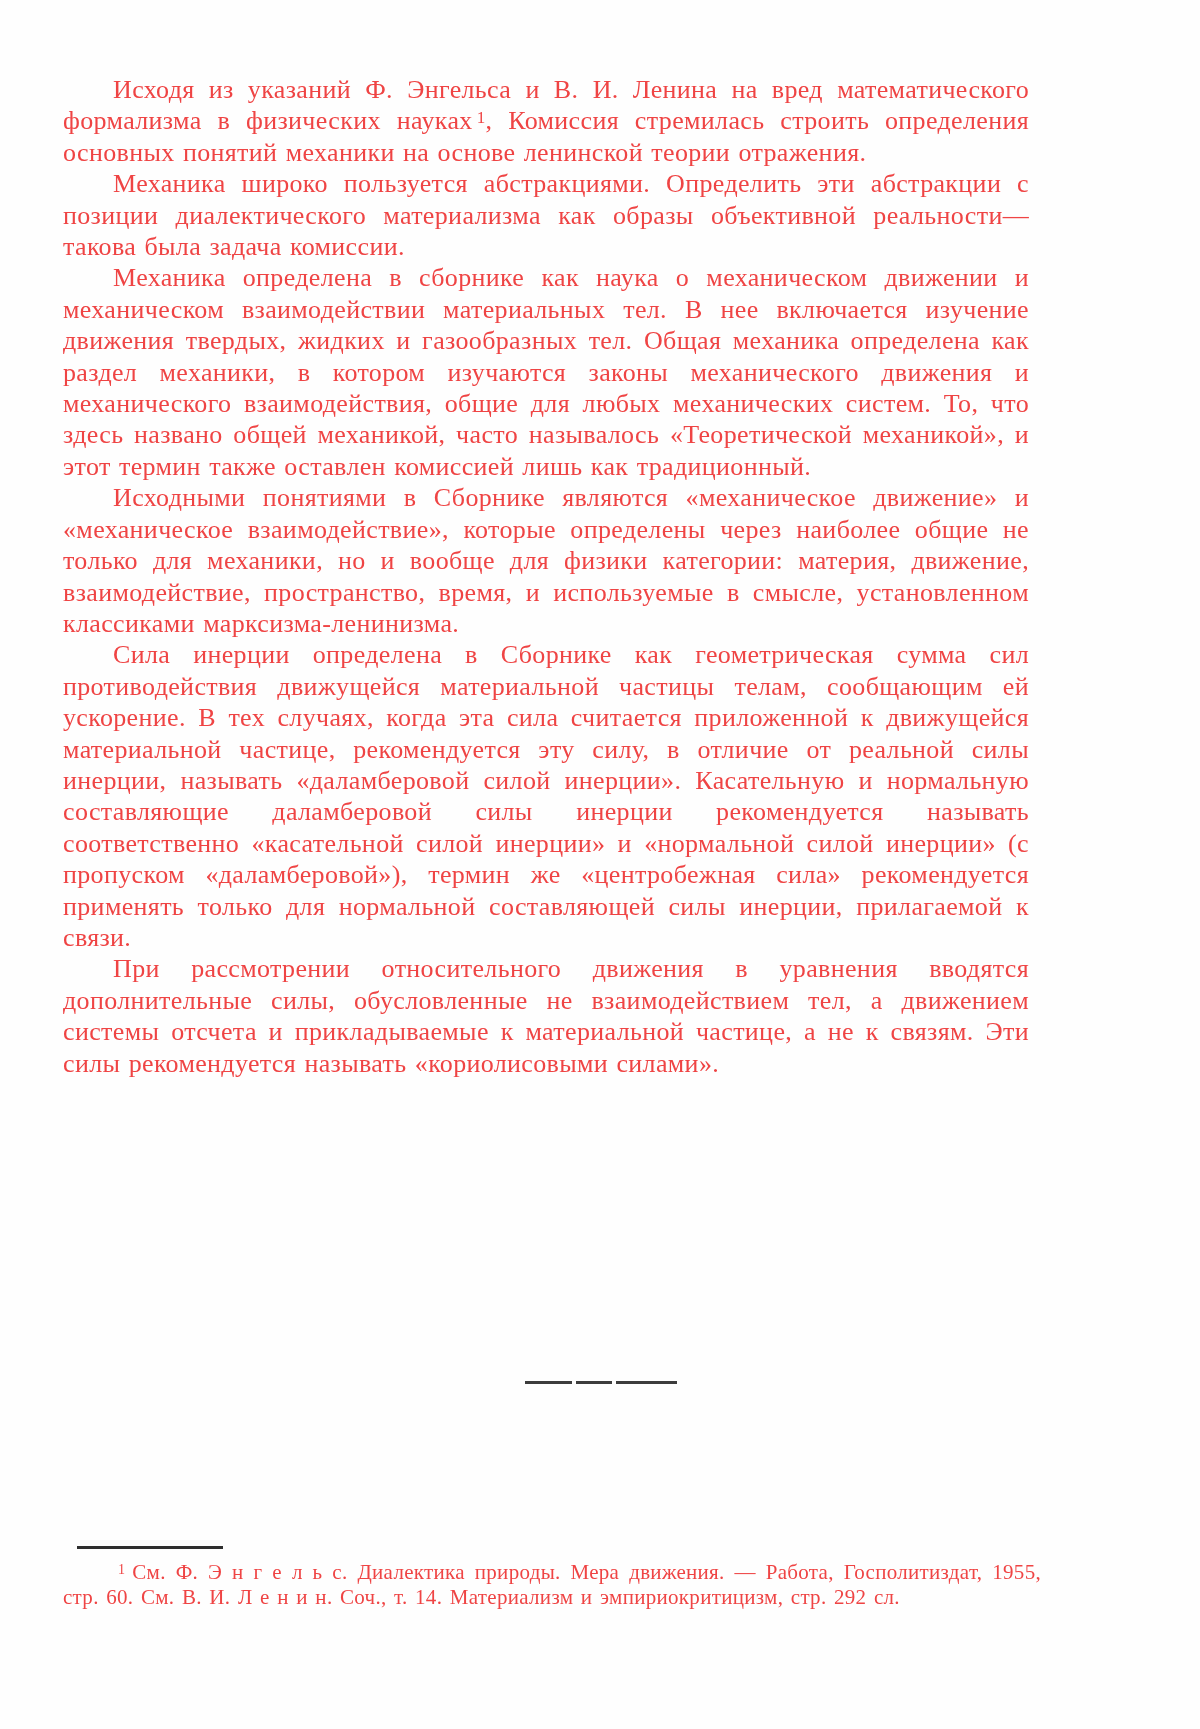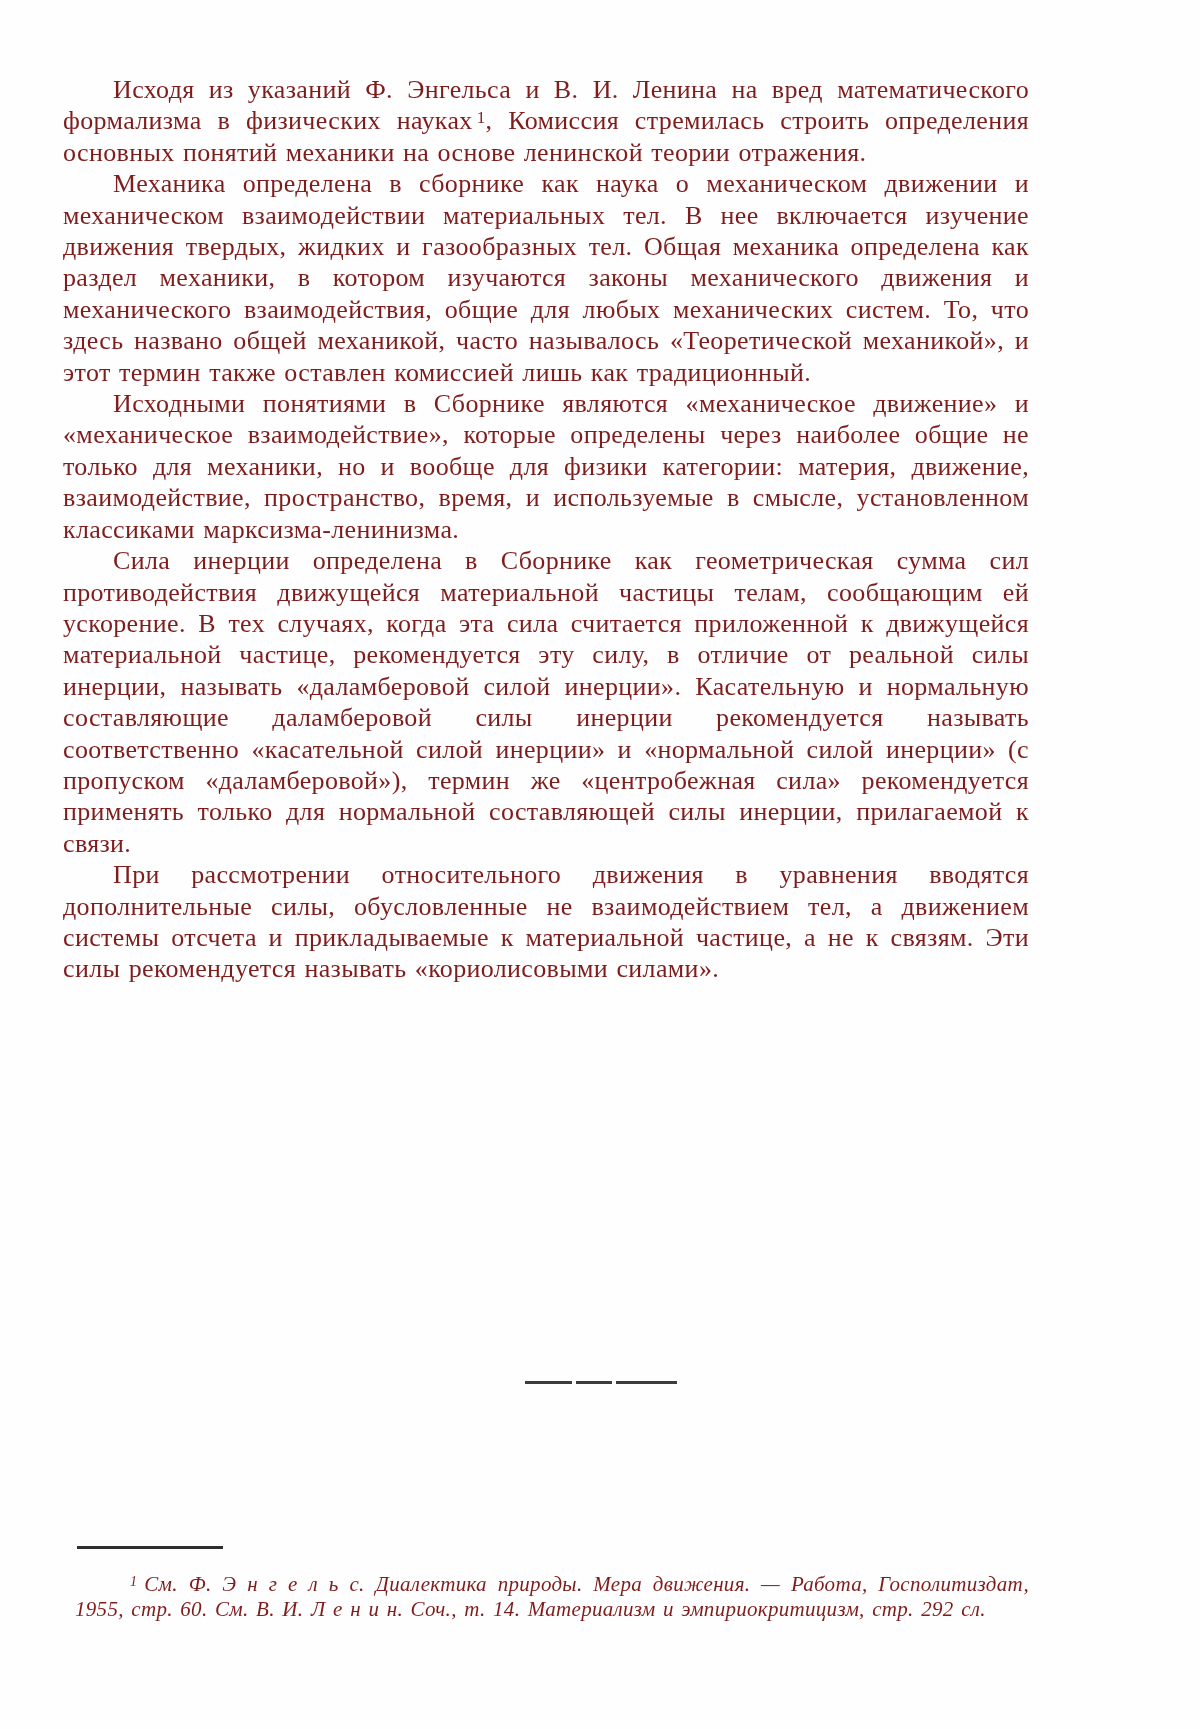--- a/index.html
+++ b/index.html
@@ -6,21 +6,21 @@
     margin: 0;
     padding: 0;
     background: #e8e8e8;
   }
   .page {
     position: relative;
     width: 1200px;
     height: 1729px;
     margin: 0 auto;
     background: #fefefe;
-    color: #7f1d1d;
+    color: #ef4444;
     font-family: "Liberation Serif", "DejaVu Serif", serif;
     overflow: hidden;
   }
   .body-text {
     position: absolute;
     left: 63px;
     top: 74px;
     width: 966px;
     font-size: 26px;
     line-height: 31.4px;
@@ -68,38 +68,38 @@
     left: 63px;
     top: 1560px;
     width: 978px;
     font-size: 21px;
     line-height: 24.6px;
     text-align: justify;
     letter-spacing: 0.3px;
     word-spacing: 2px;
   }
   .fn-para {
-    margin: 12px;
+    margin: 0;
     text-indent: 55px;
-    font-style: italic;
   }
   .fn-sup {
     font-size: 14px;
     line-height: 0;
     vertical-align: 5px;
     margin-right: 7px;
   }
 </style>
 </head>
 <body>
 
 <div class="page">
 
   <div class="body-text">
     <p class="para"><span>Исходя из указаний Ф. Энгельса и В. И. Ленина на вред математического формализма в физических науках</span><sup class="sup-ref">1</sup><span>, Комиссия стремилась строить определения основных понятий механики на основе ленинской теории отражения.</span></p>
+    <p class="para">Механика широко пользуется абстракциями. Определить эти абстракции с позиции диалектического материализма как образы объективной реальности—такова была задача комиссии.</p>
     <p class="para">Механика определена в сборнике как наука о механическом движении и механическом взаимодействии материальных тел. В нее включается изучение движения твердых, жидких и газообразных тел. Общая механика определена как раздел механики, в котором изучаются законы механического движения и механического взаимодействия, общие для любых механических систем. То, что здесь названо общей механикой, часто называлось «Теоретической механикой», и этот термин также оставлен комиссией лишь как традиционный.</p>
     <p class="para">Исходными понятиями в Сборнике являются «механическое движение» и «механическое взаимодействие», которые определены через наиболее общие не только для механики, но и вообще для физики категории: материя, движение, взаимодействие, пространство, время, и используемые в смысле, установленном классиками марксизма-ленинизма.</p>
     <p class="para">Сила инерции определена в Сборнике как геометрическая сумма сил противодействия движущейся материальной частицы телам, сообщающим ей ускорение. В тех случаях, когда эта сила считается приложенной к движущейся материальной частице, рекомендуется эту силу, в отличие от реальной силы инерции, называть «даламберовой силой инерции». Касательную и нормальную составляющие даламберовой силы инерции рекомендуется называть соответственно «касательной силой инерции» и «нормальной силой инерции» (с пропуском «даламберовой»), термин же «центробежная сила» рекомендуется применять только для нормальной составляющей силы инерции, прилагаемой к связи.</p>
     <p class="para">При рассмотрении относительного движения в уравнения вводятся дополнительные силы, обусловленные не взаимодействием тел, а движением системы отсчета и прикладываемые к материальной частице, а не к связям. Эти силы рекомендуется называть «кориолисовыми силами».</p>
   </div>
 
   <div class="divider">
     <span class="dash dash-1"></span>
     <span class="dash dash-2"></span>
     <span class="dash dash-3"></span>

